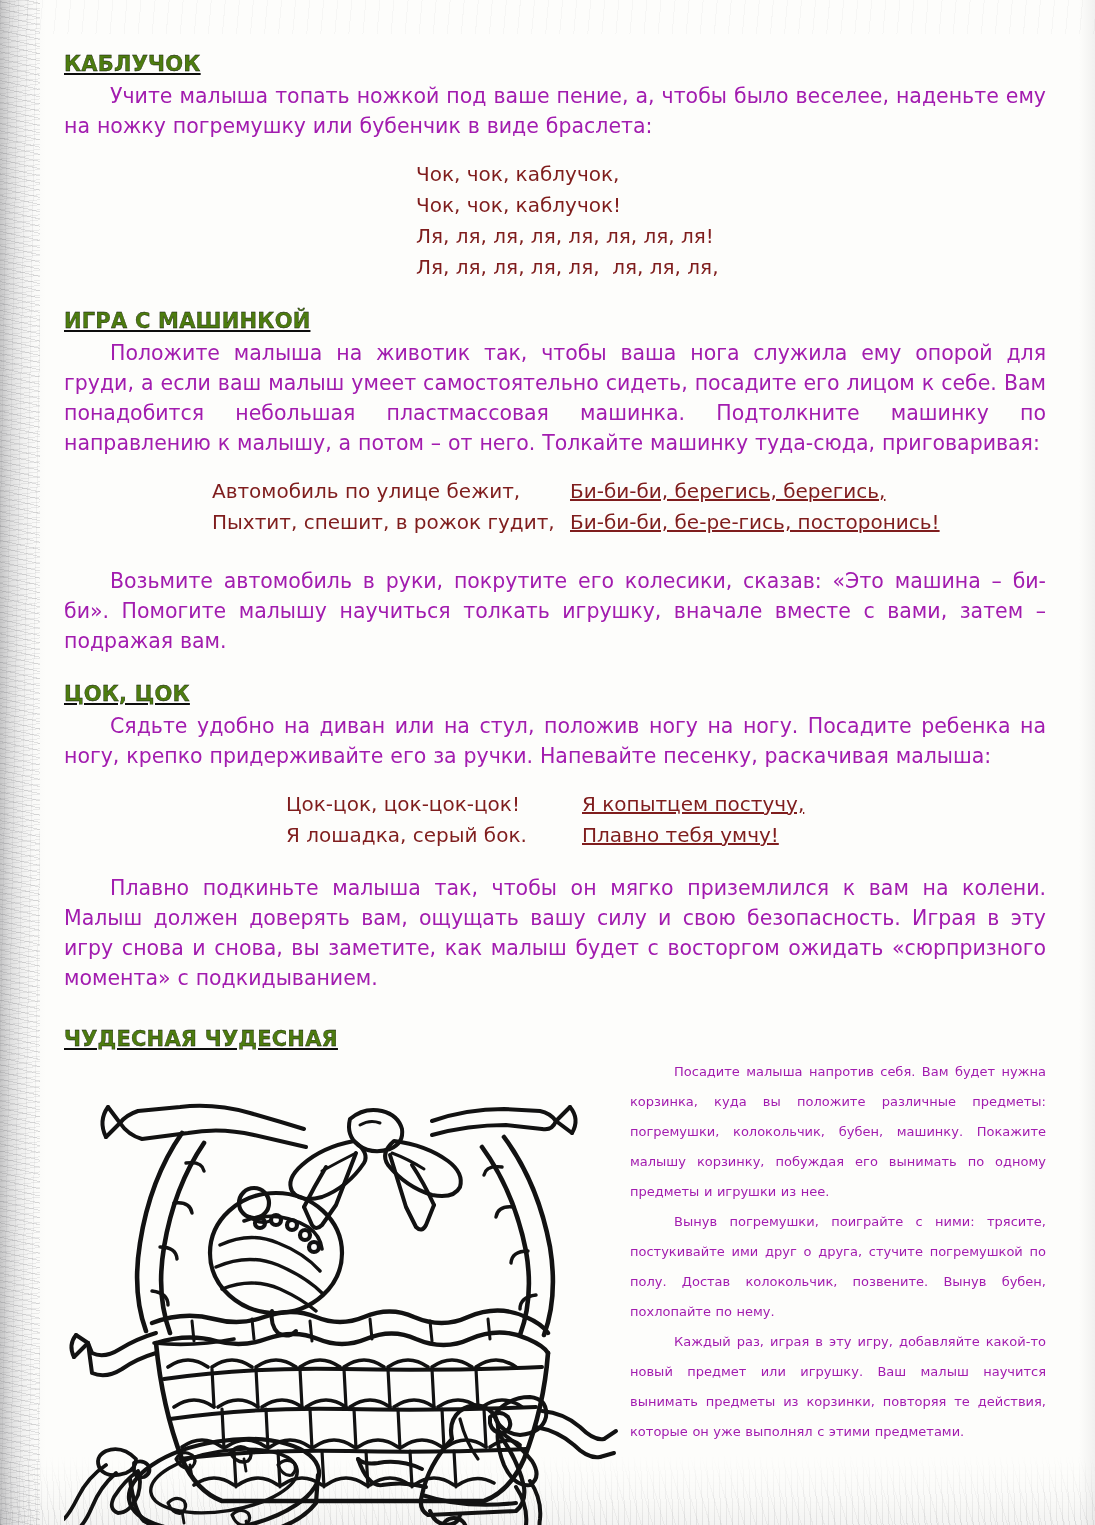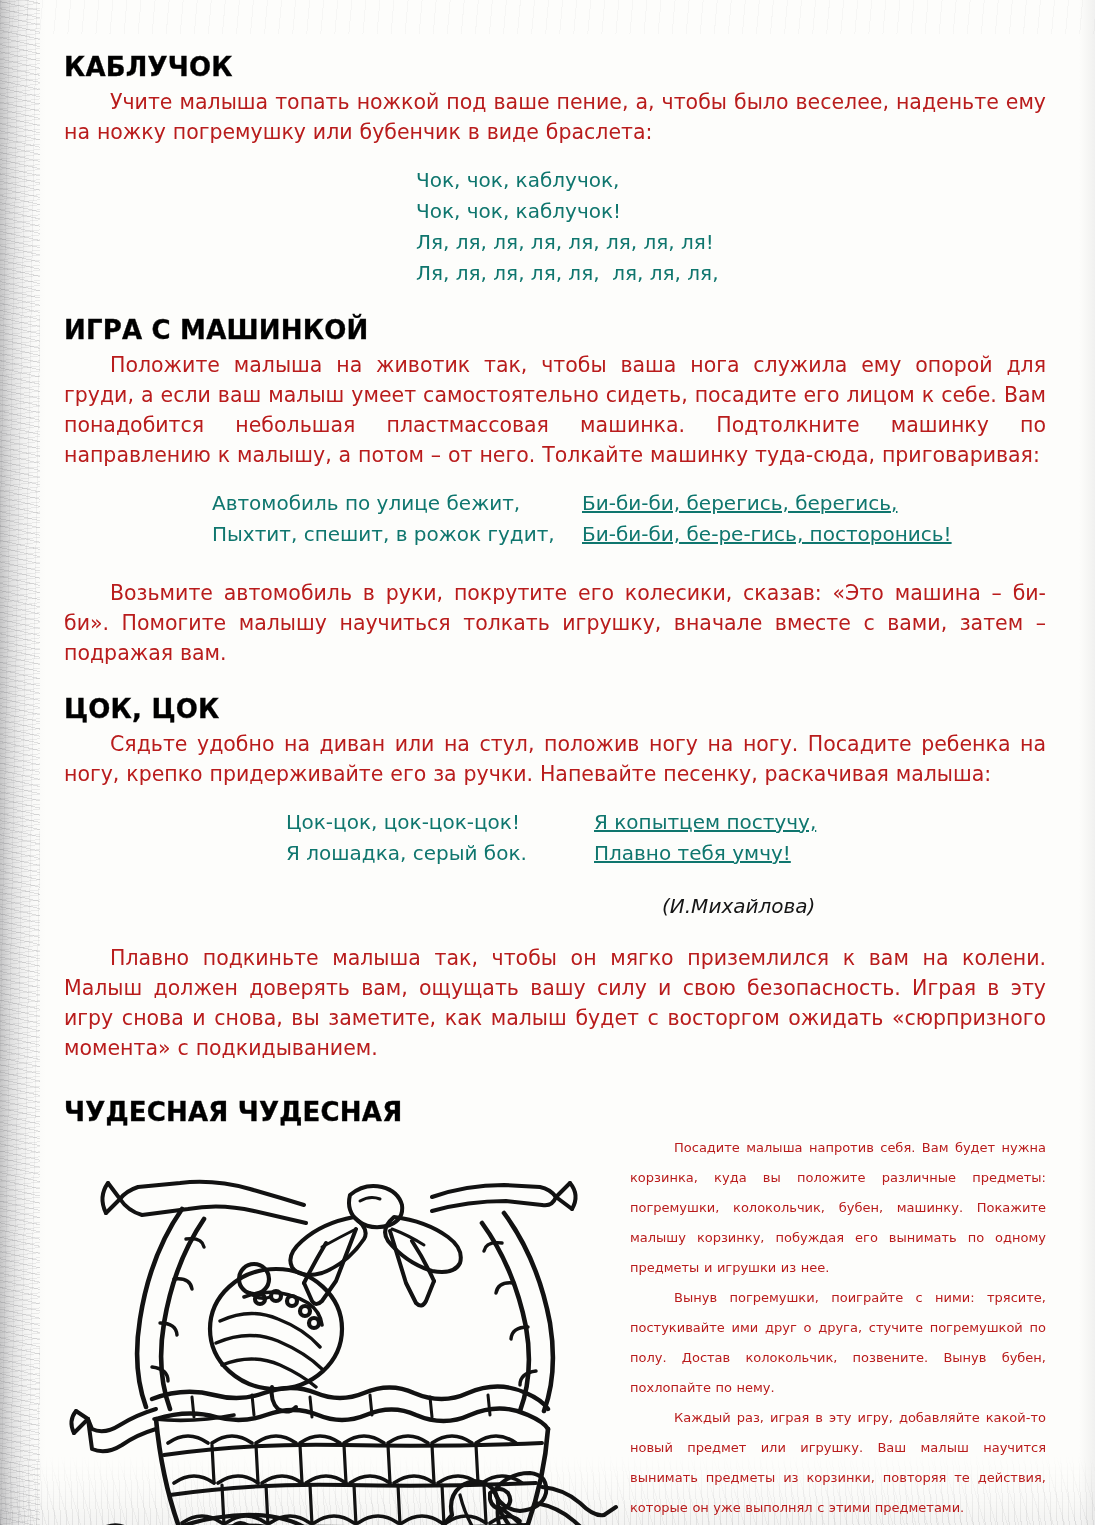--- a/index.html
+++ b/index.html
@@ -76,53 +76,54 @@
   .content {
     position: absolute;
     left: 64px;
     top: 52px;
     width: 982px;
   }
 
   h2.section-title {
     font-family: "DejaVu Sans", "Liberation Sans", sans-serif;
     font-weight: 700;
-    font-size: 26px;
+    font-size: 21px;
     letter-spacing: .2px;
     margin: 0 0 5px 0;
-    color: #000000;
+    color: #4d7c0f;
+    text-decoration: underline;
     -webkit-text-stroke: .35px #0d0d0d;
   }
   .sec-gap { height: 26px; }
   .sec-gap-lg { height: 34px; }
 
   p.body {
     margin: 0;
     font-size: 20.5px;
     line-height: 30px;
     text-align: justify;
     text-indent: 46px;
-    color: #b91c1c;
+    color: #a21caf;
     word-spacing: .4px;
   }
 
   
   .poem {
     margin: 18px 0 0 0;
     font-size: 20px;
     line-height: 31px;
-    color: #0f766e;
+    color: #7f1d1d;
   }
   .poem-center {
     padding-left: 352px;
   }
   .poem-cols {
     display: flex;
     padding-left: 148px;
-    gap: 12px;
+    gap: 0;
   }
   .poem-col-a { width: 358px; }
   .poem-col-b { width: 420px; text-decoration: underline; }
   .poem-line { white-space: pre; }
   .attrib {
     font-style: italic;
     font-size: 20px;
     line-height: 30px;
     padding-left: 598px;
     margin-top: 22px;
@@ -213,21 +214,20 @@
         <div class="poem-col-a" style="width:296px">
           <div class="poem-line">Цок-цок, цок-цок-цок!</div>
           <div class="poem-line">Я лошадка, серый бок.</div>
         </div>
         <div class="poem-col-b">
           <div class="poem-line">Я копытцем постучу,</div>
           <div class="poem-line">Плавно тебя умчу!</div>
         </div>
       </div>
 
-      <div class="attrib">(И.Михайлова)</div>
 
       <div style="height:22px"></div>
 
       <p class="body">Плавно подкиньте малыша так, чтобы он мягко приземлился к вам на колени. Малыш должен доверять вам, ощущать вашу силу и свою безопасность. Играя в эту игру снова и снова, вы заметите, как малыш будет с восторгом ожидать «сюрпризного момента» с подкидыванием.</p>
     </section>
 
     <div class="sec-gap-lg"></div>
 
     <section>
       <h2 class="section-title">ЧУДЕСНАЯ ЧУДЕСНАЯ</h2>

